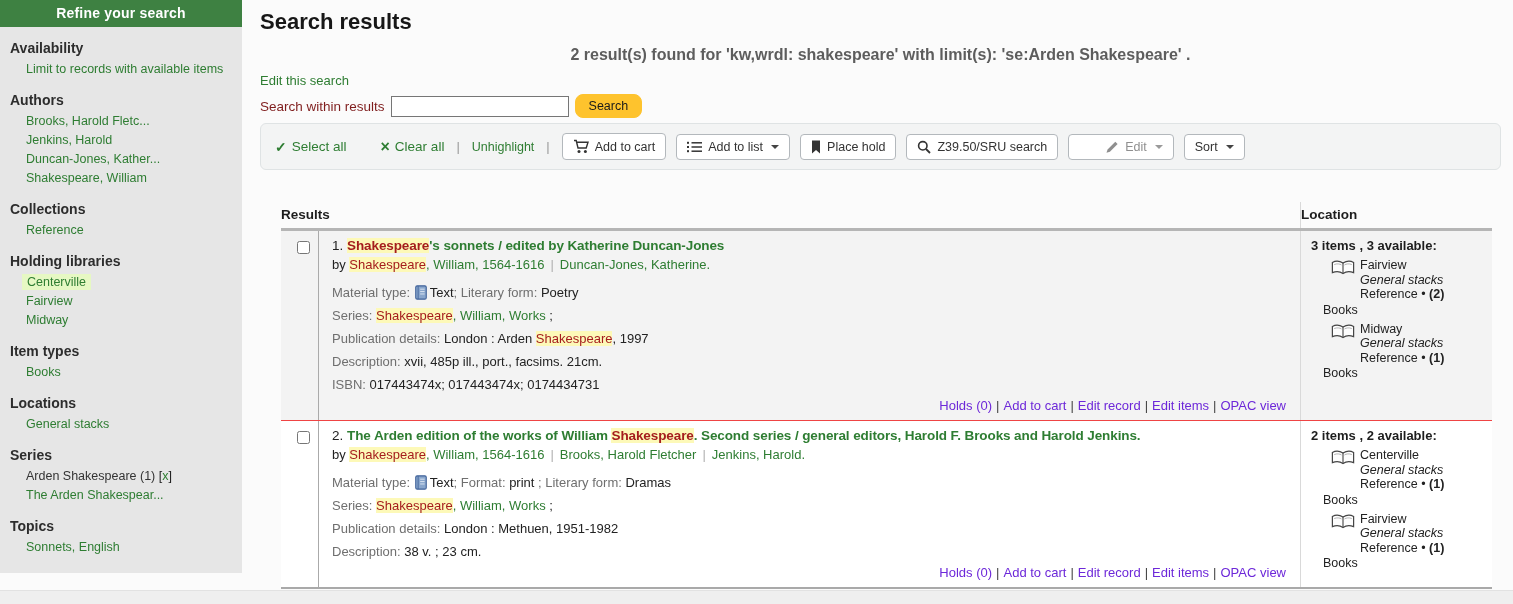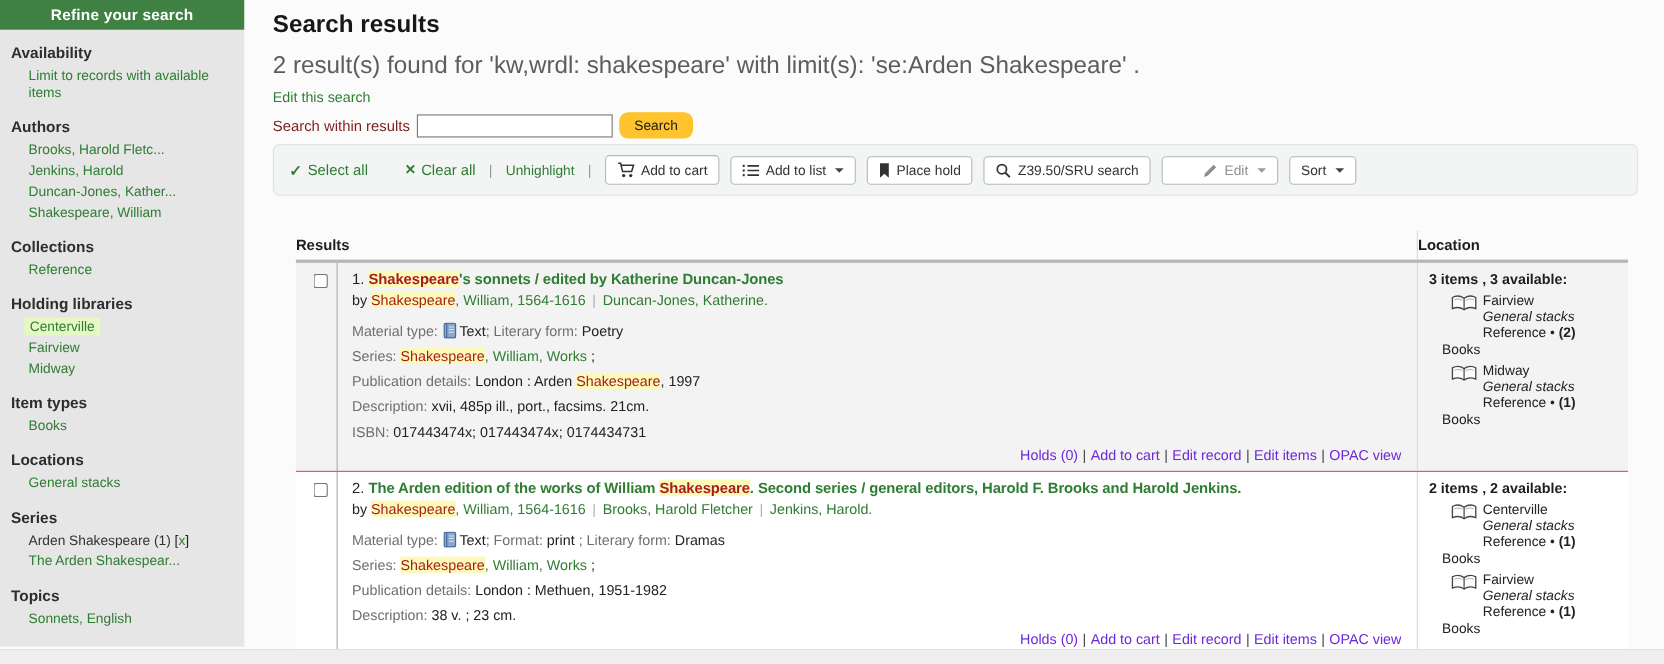--- a/index.html
+++ b/index.html
@@ -6,39 +6,39 @@
   html,body { margin:0; padding:0; }
   body {
     width:1513px; height:604px; overflow:hidden; position:relative;
     background:#fbfbfb;
     font-family:"Liberation Sans", sans-serif;
     font-size:13px; color:#222;
   }
   a { cursor:pointer; text-decoration:none; }
 
   
-  .sidebar { position:absolute; left:0; top:0; width:222px; background:#e6e6e6; padding-bottom:16px; }
+  .sidebar { position:absolute; left:0; top:0; width:242px; background:#e6e6e6; padding-bottom:16px; }
   .sb-head {
     background:#3e8142; color:#fff; font-weight:bold; font-size:14px;
     text-align:center; padding:5px 0 6px; letter-spacing:.2px;
   }
   .sb-sec h3 { margin:13px 0 4px; padding:0 10px; font-size:14px; color:#2d2d2d; }
   .sb-link {
     display:block; color:#2e7d32; font-size:12.5px; line-height:15px;
     padding:2px 12px 2px 26px;
   }
   .sb-link.active-wrap { padding-left:22px; }
   .facet-active { background:#e6f8c3; color:#2e7d32; padding:1px 5px; }
   .sb-plain { color:#333; font-size:12.5px; line-height:15px; padding:2px 12px 2px 26px; }
   .sb-x { color:#2e7d32; }
 
   
-  .main { position:absolute; left:248px; top:0; width:1241px; }
+  .main { position:absolute; left:260px; top:0; width:1241px; }
   h1.page-title { margin:9px 0 0; font-size:22px; color:#171717; }
-  .summary { margin:11px 0 0; font-size:22px; font-weight:normal; color:#5d5d5d; }
+  .summary { margin:11px 0 0; font-size:16px; font-weight:bold; color:#5d5d5d;text-align:center; }
   .edit-search { display:inline-block; margin-top:9px; color:#2e7d32; font-size:13px; }
   .search-within { margin-top:6px; display:flex; align-items:center; gap:6px; }
   .search-within label { font-size:13.5px; color:#7f1d1d; }
   .sw-input { width:178px; height:21px; border:1px solid #767676; background:#fff; padding:0 4px; font-size:12.5px; }
   .sw-btn {
     background:#fec32d; border:1px solid #fec32d; border-radius:8px;
     font-size:12.5px; color:#1a1a1a; padding:4px 13px; font-family:inherit; cursor:pointer;
   }
 
   

